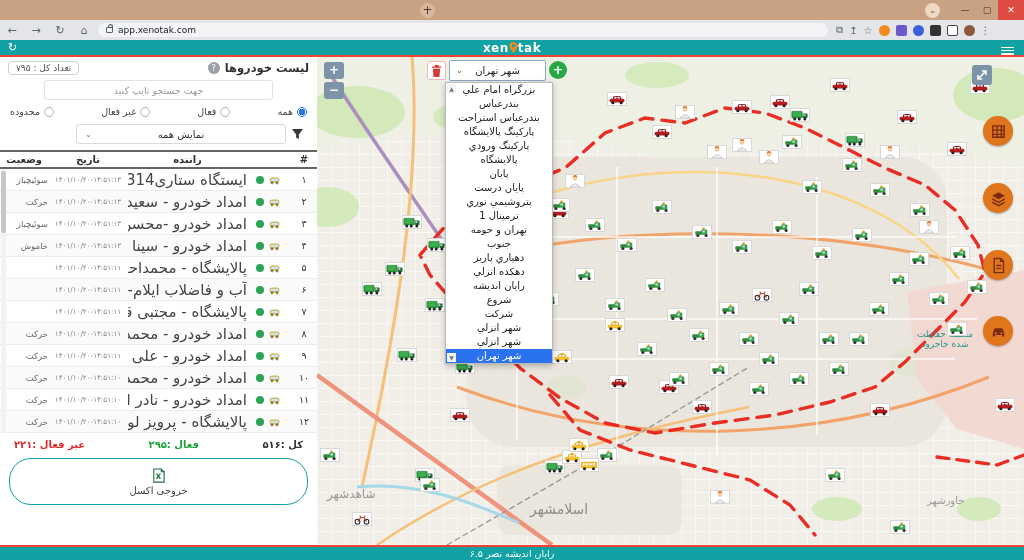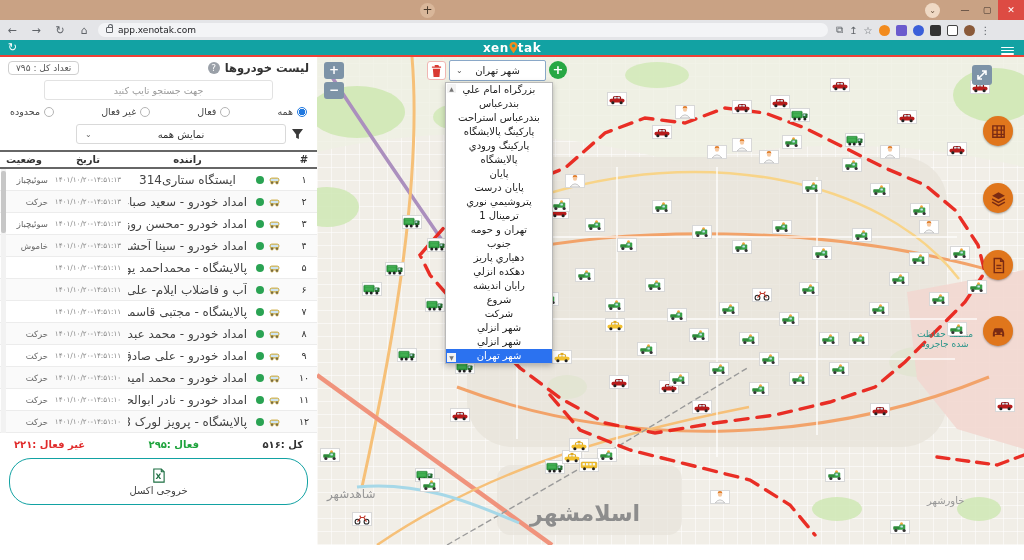--- a/index.html
+++ b/index.html
@@ -75,21 +75,21 @@
            font-size:10px; font-weight:bold; color:#333; margin-top:2px; }
   .thead div { text-align:center; }
   .tbody { position:relative; }
   .trow { display:grid; grid-template-columns:26px 44px 1fr 80px 48px; direction:rtl; height:22px;
           align-items:center; border-bottom:1px solid #ececec; font-size:9px; color:#555; }
   .trow:nth-child(even) { background:#fafafa; }
   .c-num { text-align:center; font-size:9.5px; color:#333; }
   .c-ico { display:flex; align-items:center; justify-content:center; gap:3px; }
   .dot { width:8px; height:8px; border-radius:50%; background:#2aa353; }
   .vic { width:15px; height:10px; }
-  .c-drv { text-align:center; font-size:12px; color:#444; white-space:nowrap; overflow:hidden; }
+  .c-drv { text-align:center; font-size:15px; color:#444; white-space:nowrap; overflow:hidden; }
   .c-dat { text-align:center; font-size:7.2px; color:#8a8a8a; white-space:nowrap; }
   .c-sta { text-align:right; font-size:8.5px; color:#666; }
   .tscroll { position:absolute; left:1px; top:0; width:5px; height:100%; background:#f2f2f2; direction:ltr; }
   .tthumb { position:absolute; left:0; top:2px; width:5px; height:62px; background:#c7c7c7; border-radius:2px; }
 
   .sumrow { display:flex; justify-content:space-between; padding:6px 14px 4px; font-size:10px; font-weight:bold; }
   .sum-total { color:#333; } .sum-active { color:#1ea33c; } .sum-inactive { color:#e02b2b; }
   .excel-btn { margin:4px 9px 0; height:47px; border:1px solid #12a2a3; border-radius:22px; background:#fff;
                display:flex; flex-direction:column; align-items:center; justify-content:center; gap:2px;
                font-size:10px; color:#444; cursor:pointer; width:299px; font-family:inherit; }
@@ -477,21 +477,21 @@
       <path d="M40 430 C100 424 152 444 202 466" stroke="#a6d8e8" stroke-width="3" fill="none"></path>
 
       <path d="M103 198 L138 158 L183 143 L218 123 L248 111 L288 76 L328 61 L368 66 L408 51 L448 56 L488 71
                L528 91 L568 111 L608 128 L638 153 L661 188 L668 215 L648 245 L618 275 L588 305 L558 330
                L513 345 L458 358 L398 366 L338 376 L288 366 L243 341 L203 311 L163 271 L133 241 L113 218 Z" fill="none" stroke="#e8231a" stroke-width="3.4" stroke-dasharray="13 9" stroke-linecap="round" opacity=".95"></path>
       <path d="M233 338 L263 373 L313 393 L373 408 L433 423 L473 448 L498 478" fill="none" stroke="#e8231a" stroke-width="3.4" stroke-dasharray="13 9" stroke-linecap="round" opacity=".95"></path>
       <path d="M620 400 L680 408 L707 398" fill="none" stroke="#e8231a" stroke-width="3.4" stroke-dasharray="12 8" stroke-linecap="round" opacity=".95"></path>
     </svg>
 
     <div id="labels">
-        <div class="mlabel" style="left: 213px; top: 444px; font-size: 22px; color: rgb(141, 141, 141); font-weight: bold; letter-spacing: 4px;">اسلامشهر</div>
+        <div class="mlabel" style="left: 213px; top: 444px; font-size: 14px; color: rgb(141, 141, 141); font-weight: normal; letter-spacing: 4px;">اسلامشهر</div>
         <div class="mlabel" style="left: 2px; top: 430px; font-size: 12px; color: rgb(151, 151, 151); font-weight: normal; letter-spacing: 1px; margin-left: 8px;">شاهدشهر</div>
         <div class="mlabel" style="left: 610px; top: 438px; font-size: 10px; color: rgb(151, 151, 151); font-weight: normal; letter-spacing: 0px;">خاورشهر</div>
         <div class="mlabel wrap" style="left: 592px; top: 272px; font-size: 9px; color: rgb(42, 149, 138); font-weight: normal; letter-spacing: 0px; width: 72px;">منطقه حفاظت شده جاجرود</div>
       </div>
     <div id="markers">
         <div class="mk" style="left: 56.5771%; top: 19.4672%;">
           <svg viewBox="0 0 24 16">
             <use href="#sym-d"></use>
           </svg>
         </div>
@@ -1006,13 +1006,14 @@
         <div class="opt">دهکده انزلي</div>
         <div class="opt">رایان اندیشه</div>
         <div class="opt">شروع</div>
         <div class="opt">شرکت</div>
         <div class="opt">شهر انزلي</div>
         <div class="opt">شهر انزلي</div>
         <div class="opt sel">شهر تهران</div>
       </div>
   </div>
 
+  <div class="appfooter">رایان اندیشه نصر ۶.۵</div>
 </div>
 
 </body></html>

